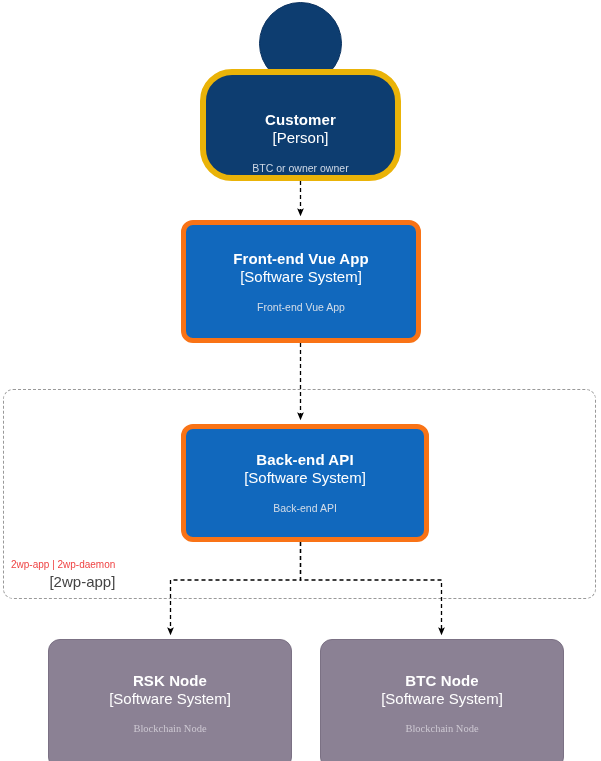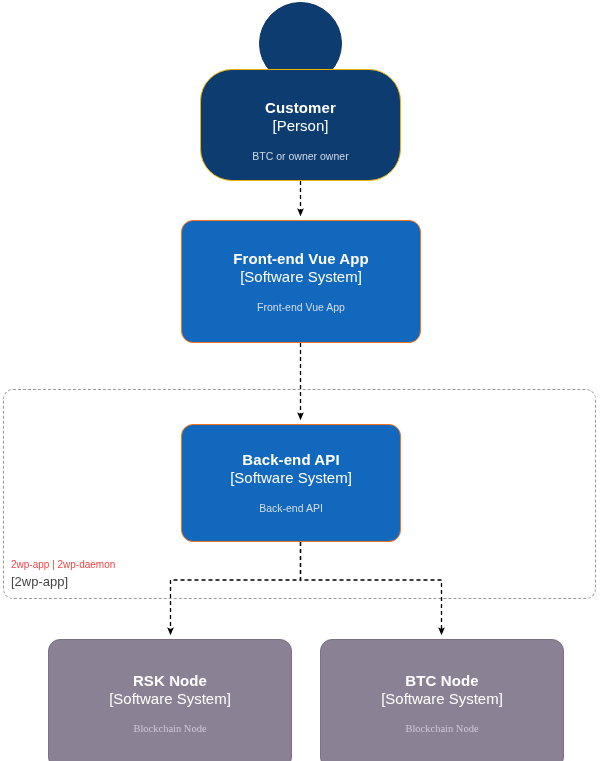--- a/index.html
+++ b/index.html
@@ -68,41 +68,42 @@
     background: #0d3d70;
     border: 1px solid #0a3260;
     box-sizing: border-box;
   }
   .person-body {
     left: 200px;
     top: 69px;
     width: 201px;
     height: 112px;
     background: #0d3d70;
-    border: 1px solid #eab308;
+    border: 6px solid #eab308;
     border-radius: 32px;
     padding-top: 12px;
+    justify-content: flex-end;
   }
   .person-body .desc { color: #cfd9e6; }
 
   
   .sys-blue {
     background: #1168bd;
-    border: 1px solid #f97316;
+    border: 5px solid #f97316;
   }
 
   
   .sys-grey {
     background: #8b8194;
     border: 1px solid #7b7184;
   }
   .sys-grey .desc { color: #cdc8d2; font-family: Liberation Serif, serif; }
 
   #node-frontend { left: 181px; top: 220px;  width: 240px; height: 123px; }
-  #node-backend  { left: 181px; top: 424px;  width: 220px; height: 118px; }
+  #node-backend  { left: 181px; top: 424px;  width: 248px; height: 118px; }
   #node-rsk      { left: 48px;  top: 639px;  width: 244px; height: 130px; }
   #node-btc      { left: 320px; top: 639px;  width: 244px; height: 130px; }
 
   
   #boundary {
     position: absolute;
     left: 3px;
     top: 389px;
     width: 593px;
     height: 210px;
@@ -117,24 +118,25 @@
     top: 556px;
     text-align: left;
   }
   #boundary-label .b-title {
     font-size: 10px;
     font-weight: normal;
     color: #ef4444;
     line-height: 18px;
   }
   #boundary-label .b-sub {
-    font-size: 13px;
+    font-size: 15px;
     color: #444444;
     line-height: 14px;
     margin-top: 1px;
+    text-align: right;
   }
 
   
   #connectors {
     position: absolute;
     left: 0; top: 0;
     width: 601px;
     height: 761px;
     pointer-events: none;
   }

